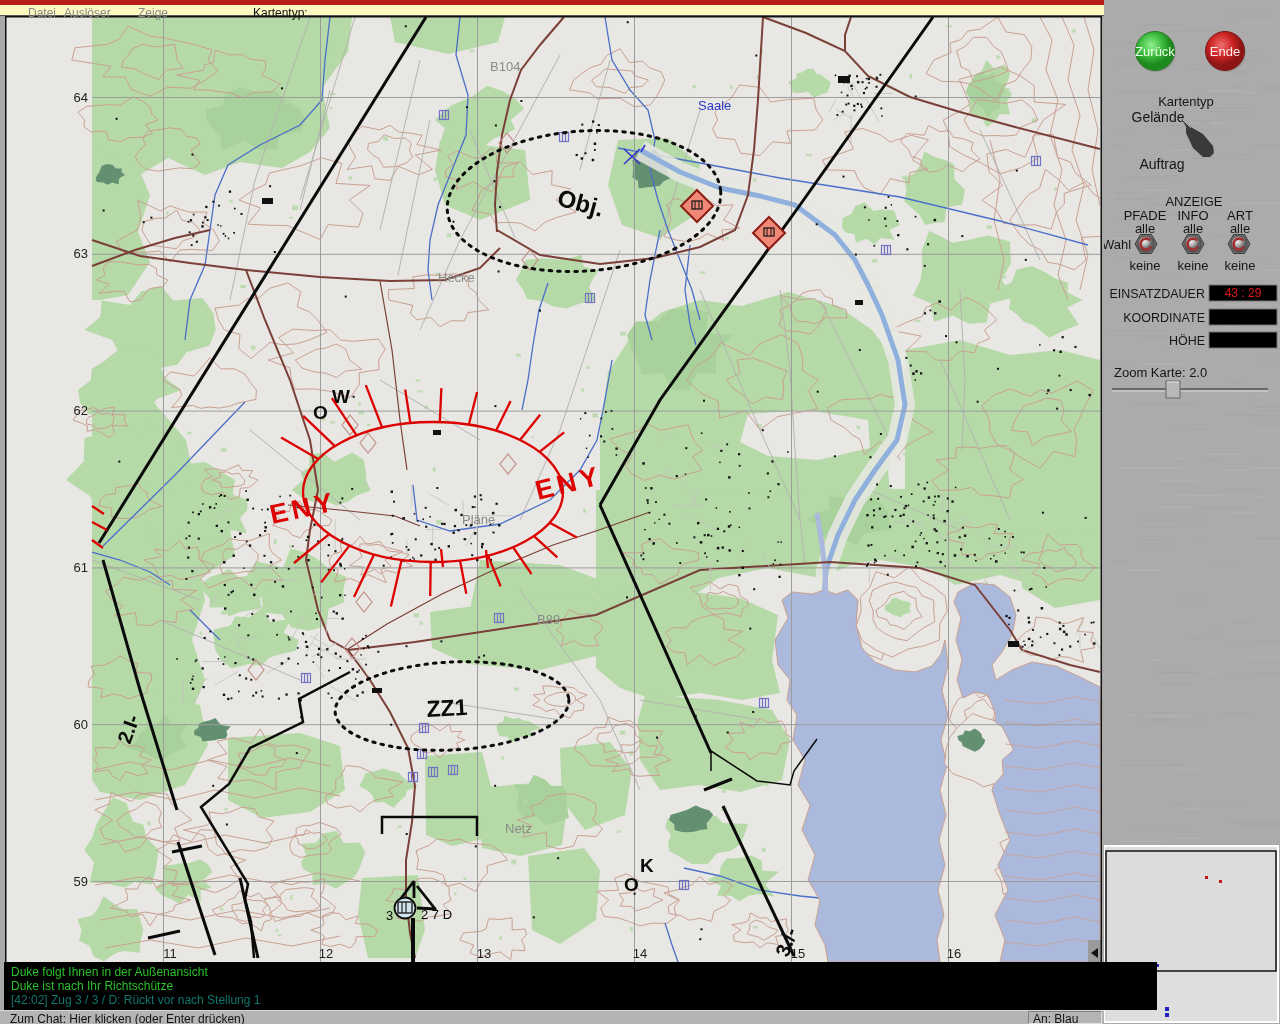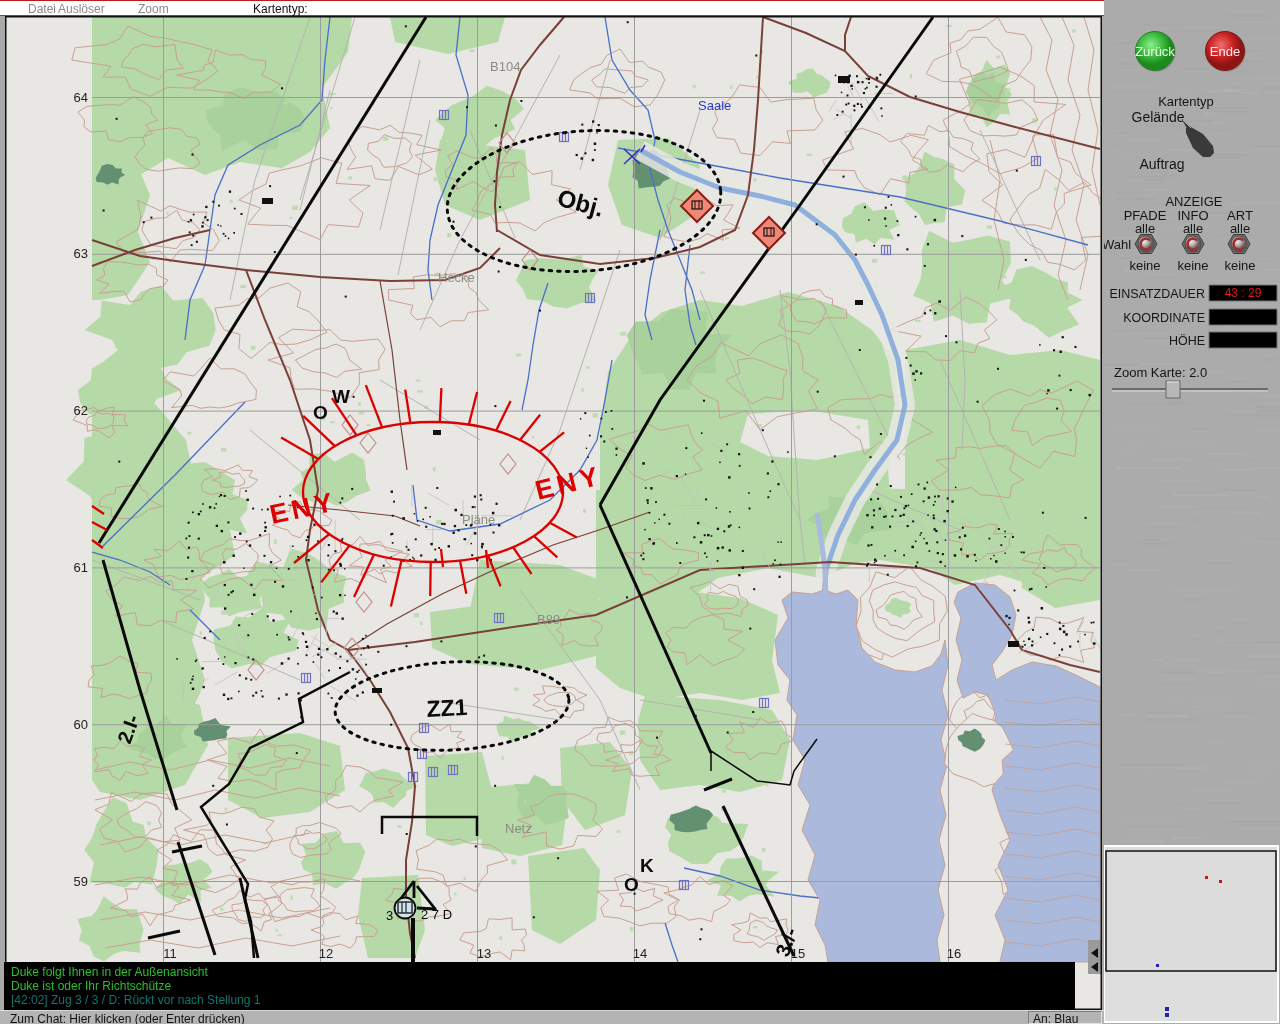--- a/index.html
+++ b/index.html
@@ -1,20 +1,20 @@
 <!DOCTYPE html>
 <html><head><meta charset="utf-8"><title>Map</title>
 <style>
 *{margin:0;padding:0;box-sizing:border-box}
 html,body{width:1280px;height:1024px;overflow:hidden;background:#a9a9a9;font-family:"Liberation Sans",sans-serif}
 #root{position:relative;width:1280px;height:1024px;background:#a9a9a9}
-#menubar{position:absolute;left:0;top:0;width:1104px;height:16px;background:#ffffff;border-bottom:1px solid #555;border-top:1px solid #b91c1c}
+#menubar{position:absolute;left:0;top:0;width:1104px;height:16px;background:#fef9c3;border-bottom:1px solid #555;border-top:5px solid #b91c1c}
 #menubar span{position:absolute;top:1px;font-size:12px;color:#8a8a8a}
 #menubar .on{color:#111}
-#chat{position:absolute;left:4px;top:962px;width:1071px;height:48px;background:#000;padding:3px 7px;line-height:14px;font-size:12px}
+#chat{position:absolute;left:4px;top:962px;width:1153px;height:48px;background:#000;padding:3px 7px;line-height:14px;font-size:12px}
 #chat .g{color:#2bc02b}
 #chat .r{color:#0f766e}
 #status{position:absolute;left:0;top:1010px;width:1104px;height:24px;background:#b4b4b4;border-top:1px solid #d8d8d8;font-size:12px;color:#111}
 #status .txt{position:absolute;left:10px;top:1px}
 #anblau{position:absolute;left:1028px;top:0px;width:74px;height:13px;border:1px solid;border-color:#808080 #e0e0e0 #e0e0e0 #808080;font-size:12px;padding-left:4px;color:#111}
 </style></head>
 <body>
 <div id="root">
 <svg width="1097" height="994" viewBox="5 16 1097 994" style="position:absolute;left:5px;top:16px">
 <rect x="5" y="16" width="1097" height="994" fill="#e8e7e3"></rect>
@@ -1306,22 +1306,22 @@
 <line x1="406" y1="902" x2="406" y2="913" stroke="#222" stroke-width="1.2"></line>
 <text x="386" y="920" font-family="Liberation Sans, sans-serif" font-size="13" fill="#0a0a0a">3</text>
 <text x="421" y="919" font-family="Liberation Sans, sans-serif" font-size="13" fill="#0a0a0a">2 7 D</text>
 <rect x="1088" y="940" width="13" height="34" fill="#9a9a9a"></rect>
 <path d="M1098,948 L1091,953 L1098,958 Z" fill="#111"></path>
 <path d="M1098,962 L1091,967 L1098,972 Z" fill="#111"></path>
 <rect x="5.75" y="16.75" width="1095.5" height="992.5" fill="none" stroke="#111" stroke-width="1.5"></rect>
 </svg>
 <div id="menubar">
  <span style="left:28px">Datei</span>
- <span style="left:58px">Auslöser</span>
- <span style="left:138px">Zoom</span>
+ <span style="left:64px">Auslöser</span>
+ <span style="left:138px">Zeige</span>
  <span class="on" style="left:253px">Kartentyp:</span>
 </div>
 <svg width="176" height="1024" viewBox="1104 0 176 1024" style="position:absolute;left:1104px;top:0">
 <rect x="1104" y="0" width="176" height="1024" fill="#ababab"></rect>
 <g stroke-width="1">
 <line x1="1129" y1="332" x2="1177" y2="332" stroke="#b4b4b4" opacity="0.55"></line>
 <line x1="1120" y1="841" x2="1164" y2="841" stroke="#bbbbbb" opacity="0.55"></line>
 <line x1="1118" y1="220" x2="1152" y2="220" stroke="#9f9f9f" opacity="0.55"></line>
 <line x1="1174" y1="93" x2="1234" y2="93" stroke="#b4b4b4" opacity="0.55"></line>
 <line x1="1209" y1="970" x2="1253" y2="970" stroke="#b4b4b4" opacity="0.55"></line>
@@ -1657,19 +1657,19 @@
 <rect x="1104" y="846" width="174" height="176" fill="#dedede" stroke="#fff" stroke-width="2"></rect>
 <rect x="1106" y="851" width="170" height="120" fill="#dcdcdc" stroke="#111" stroke-width="1.5"></rect>
 <rect x="1205" y="876" width="3" height="3" fill="#c01818"></rect>
 <rect x="1219" y="880" width="3" height="3" fill="#c01818"></rect>
 <rect x="1156" y="964" width="3" height="3" fill="#2222bb"></rect>
 <rect x="1165" y="1007" width="4" height="4" fill="#2222bb"></rect>
 <rect x="1165" y="1013" width="4" height="4" fill="#2222bb"></rect>
 </svg>
 <div id="chat">
  <div class="g">Duke folgt Ihnen in der Außenansicht</div>
- <div class="g">Duke ist oder Ihr Richtschütze</div>
+ <div class="g">Duke ist nach Ihr Richtschütze</div>
  <div class="r">[42:02] Zug 3 / 3 / D: Rückt vor nach Stellung 1</div>
 </div>
 <div id="status">
       <span class="txt">Zum Chat: Hier klicken (oder Enter drücken)</span>
       <span id="anblau">An: Blau</span>
     </div>
 </div>
 </body></html>

